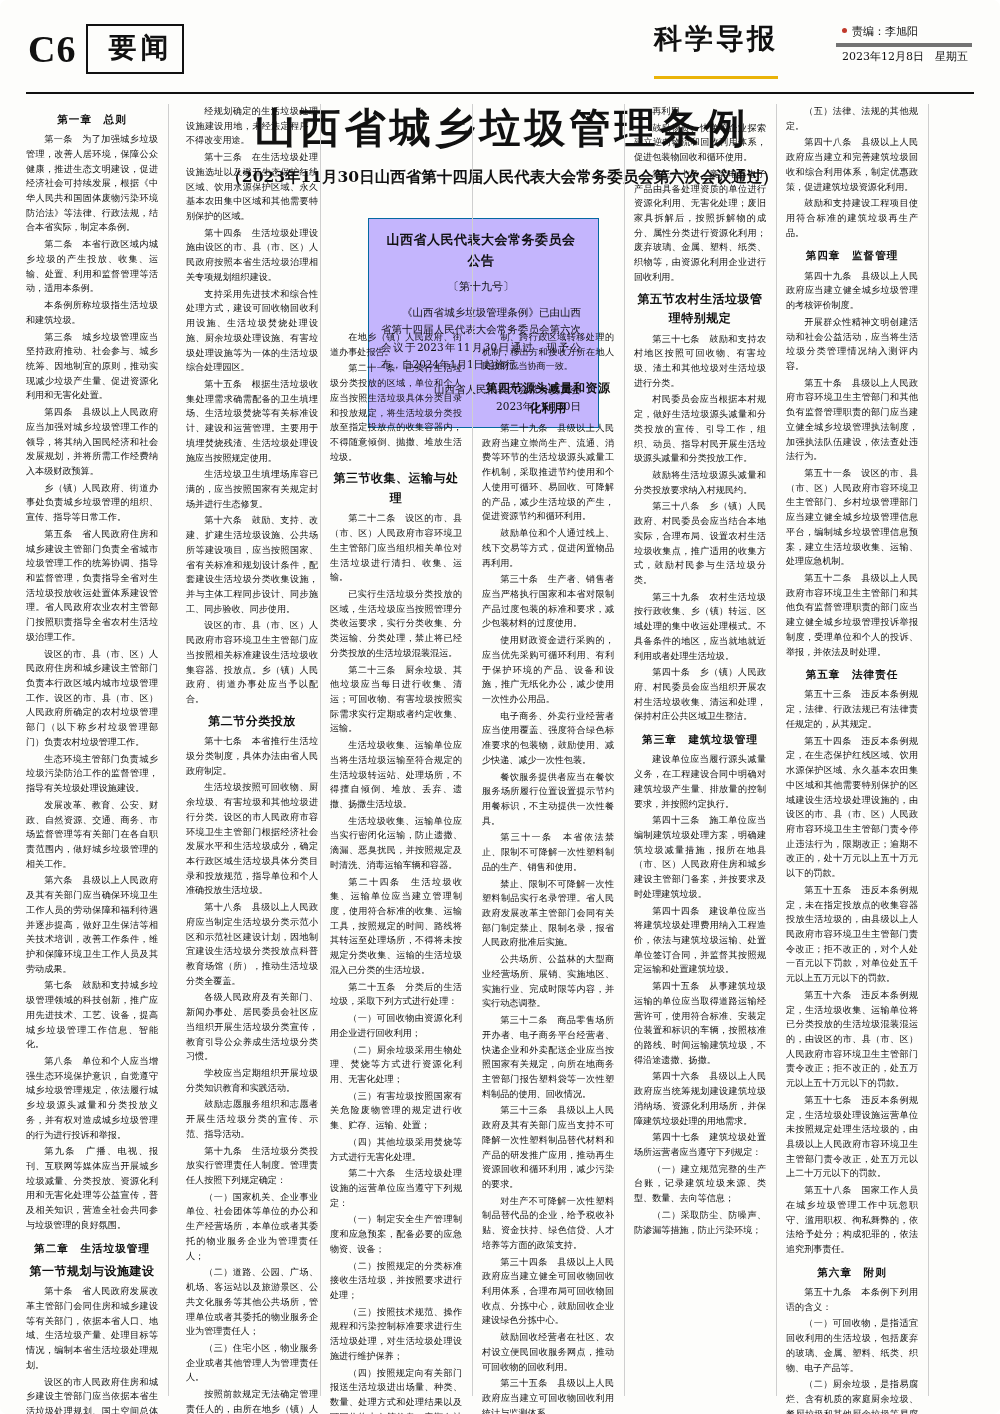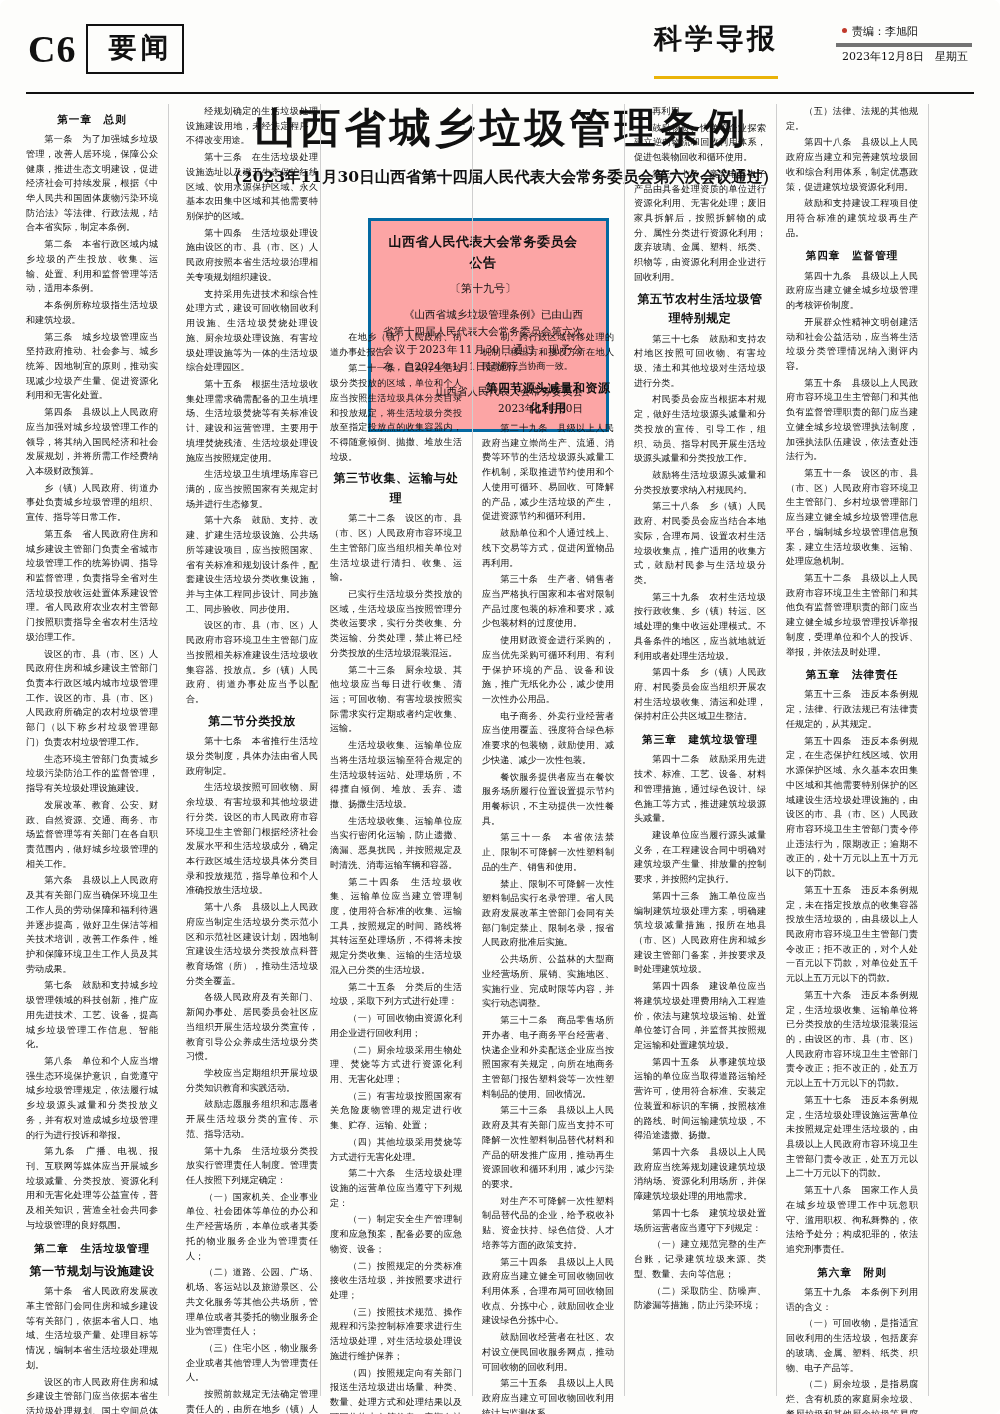--- a/index.html
+++ b/index.html
@@ -28,21 +28,21 @@
   .brandmeta .dot{display:inline-block;width:5px;height:5px;background:#c0392b;border-radius:50%;margin-right:5px;vertical-align:2px;}
 
   
   .headzone{position:absolute;left:224px;top:104px;width:556px;text-align:center;}
   .headline{font-size:41px;font-weight:700;letter-spacing:4px;line-height:1.2;}
   .subhead{margin-top:14px;font-size:15.5px;font-weight:700;letter-spacing:0px;}
 
   
   .notice{
     position:absolute;left:368px;top:218px;width:200px;
-    border:3px solid #0369a1;padding:10px 23px 12px 12px;background:#fca5a5;
+    border:1px solid #0369a1;padding:10px 17px 12px 12px;background:#c4b5fd;
     font-size:10.5px;line-height:1.65;
   }
   .notice h3{margin:0 0 6px 0;font-size:13px;text-align:center;font-weight:700;letter-spacing:.5px;}
   .notice .no{text-align:center;font-size:11px;margin-bottom:8px;}
   .notice p{margin:0 0 8px 0;text-indent:2em;text-align:justify;}
   .notice .sign{text-align:right;line-height:1.6;margin:0;}
 
   
   .cols{position:absolute;left:26px;top:104px;width:948px;height:1292px;}
   .col{position:absolute;top:0;width:132px;height:1292px;
@@ -204,21 +204,20 @@
         <p>鼓励物资、快递等企业探索建立逆向物流和回收利用体系，促进包装物回收和循环使用。</p>
         <p>第三十七条　废弃电器电子产品由具备处理资质的单位进行资源化利用、无害化处理；废旧家具拆解后，按照拆解物的成分、属性分类进行资源化利用；废弃玻璃、金属、塑料、纸类、织物等，由资源化利用企业进行回收利用。</p>
         <p class="sh">第五节农村生活垃圾管理特别规定</p>
         <p>第三十七条　鼓励和支持农村地区按照可回收物、有害垃圾、渣土和其他垃圾对生活垃圾进行分类。</p>
         <p>村民委员会应当根据本村规定，做好生活垃圾源头减量和分类投放的宣传、引导工作，组织、动员、指导村民开展生活垃圾源头减量和分类投放工作。</p>
         <p>鼓励将生活垃圾源头减量和分类投放要求纳入村规民约。</p>
         <p>第三十八条　乡（镇）人民政府、村民委员会应当结合本地实际，合理布局、设置农村生活垃圾收集点，推广适用的收集方式，鼓励村民参与生活垃圾分类。</p>
         <p>第三十九条　农村生活垃圾按行政收集、乡（镇）转运、区域处理的集中收运处理模式。不具备条件的地区，应当就地就近利用或者处理生活垃圾。</p>
         <p>第四十条　乡（镇）人民政府、村民委员会应当组织开展农村生活垃圾收集、清运和处理，保持村庄公共区域卫生整洁。</p>
         <p class="ch">第三章　建筑垃圾管理</p>
-        <p>第四十二条　鼓励采用先进技术、标准、工艺、设备、材料和管理措施，通过绿色设计、绿色施工等方式，推进建筑垃圾源头减量。</p>
         <p>建设单位应当履行源头减量义务，在工程建设合同中明确对建筑垃圾产生量、排放量的控制要求，并按照约定执行。</p>
         <p>第四十三条　施工单位应当编制建筑垃圾处理方案，明确建筑垃圾减量措施，报所在地县（市、区）人民政府住房和城乡建设主管部门备案，并按要求及时处理建筑垃圾。</p>
         <p>第四十四条　建设单位应当将建筑垃圾处理费用纳入工程造价，依法与建筑垃圾运输、处置单位签订合同，并监督其按照规定运输和处置建筑垃圾。</p>
         <p>第四十五条　从事建筑垃圾运输的单位应当取得道路运输经营许可，使用符合标准、安装定位装置和标识的车辆，按照核准的路线、时间运输建筑垃圾，不得沿途遗撒、扬撒。</p>
         <p>第四十六条　县级以上人民政府应当统筹规划建设建筑垃圾消纳场、资源化利用场所，并保障建筑垃圾处理的用地需求。</p>
         <p>第四十七条　建筑垃圾处置场所运营者应当遵守下列规定：</p>
         <p>（一）建立规范完整的生产台账，记录建筑垃圾来源、类型、数量、去向等信息；</p>
         <p>（二）采取防尘、防噪声、防渗漏等措施，防止污染环境；</p>
       </div>
     <div class="col c6">

